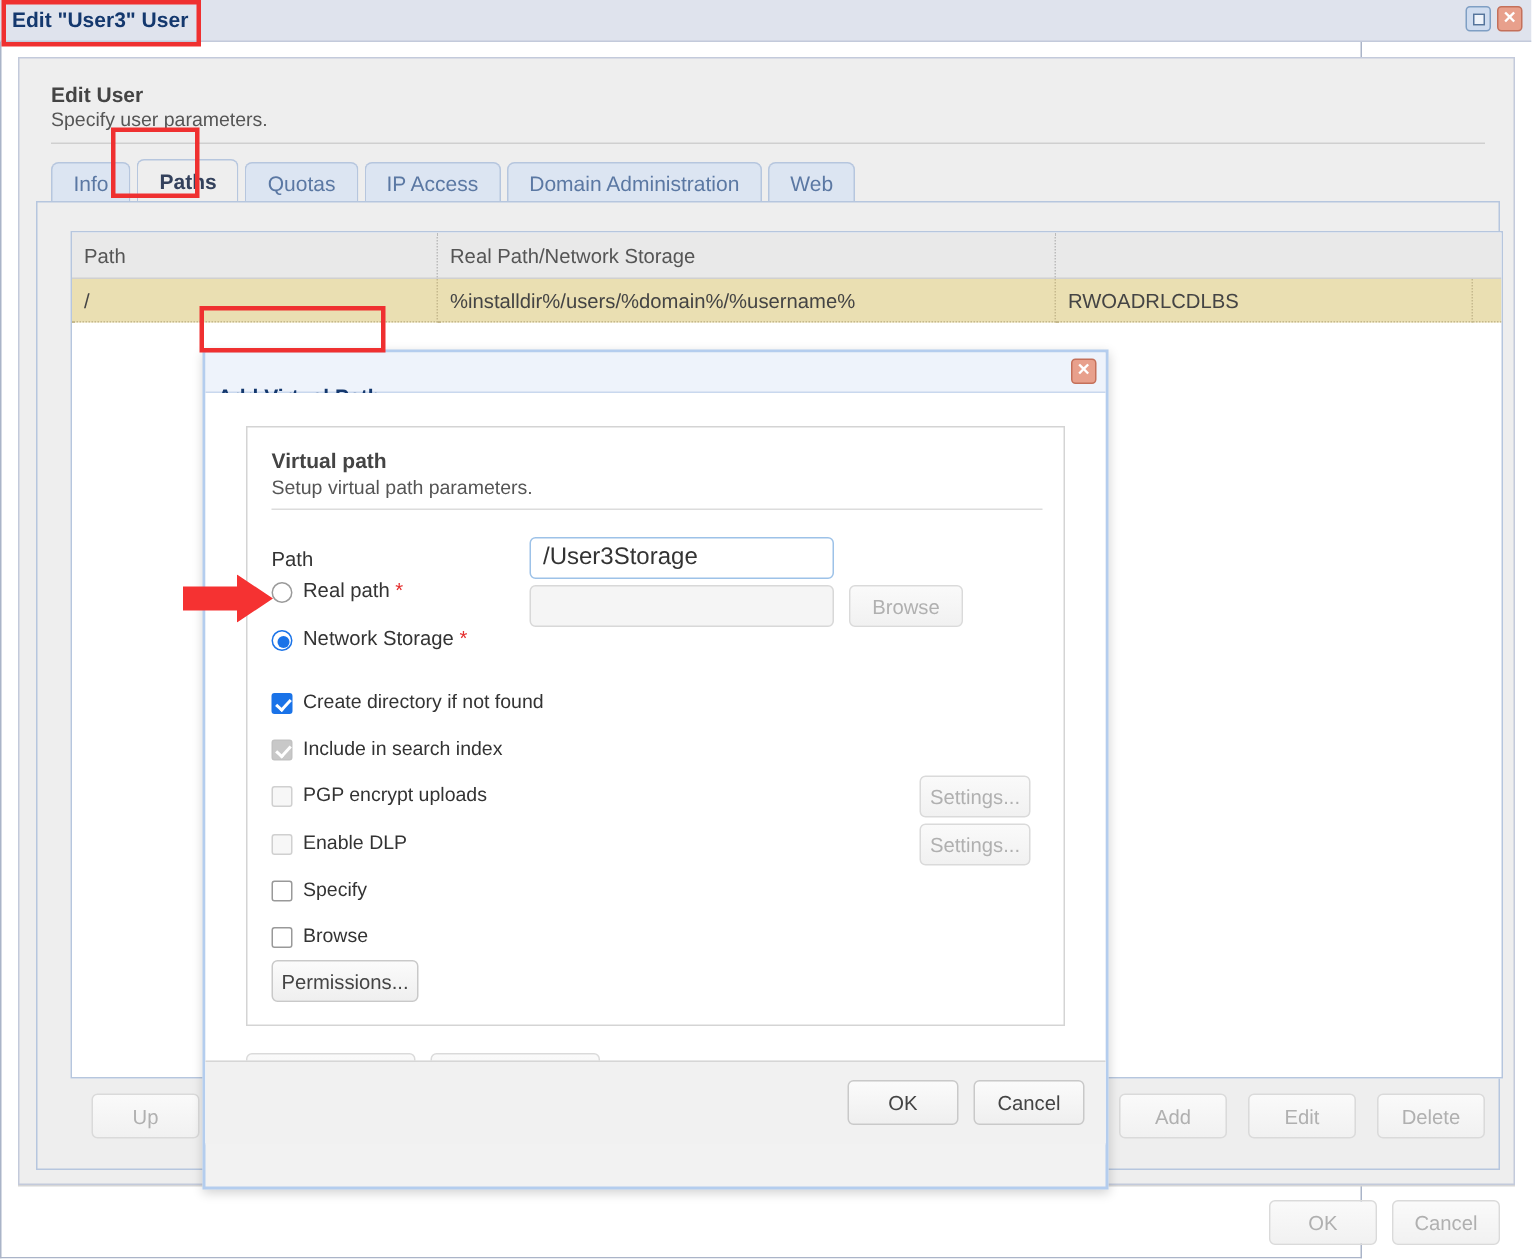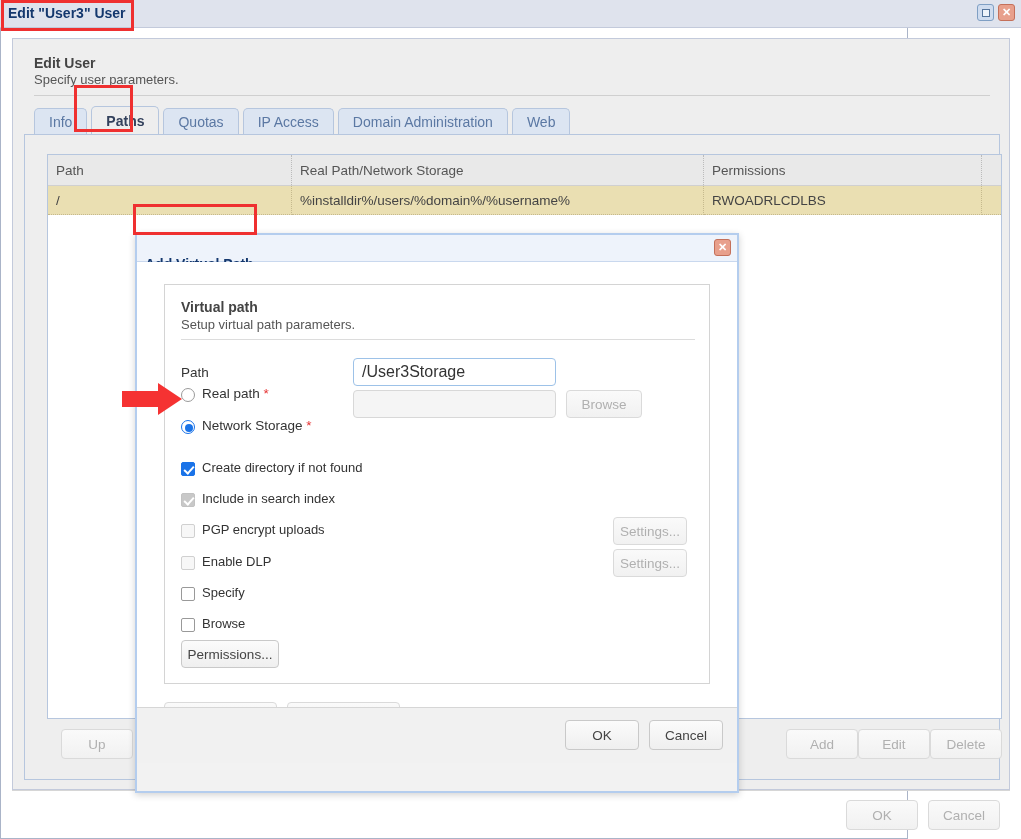--- a/index.html
+++ b/index.html
@@ -177,21 +177,21 @@
     color: #444;
     display: inline-flex; align-items: center; justify-content: center;
     white-space: nowrap;
   }
   .btn.disabled {
     color: #b0b0b0;
     background: linear-gradient(#fafafa, #f1f1f1);
     border-color: #dadada;
   }
   .tb-left { position: absolute; left: 14px; top: 0; display: flex; gap: 9px; }
-  .tb-right { position: absolute; right: 0px; top: 0; display: flex; gap: 0; padding-left: 20px; }
+  .tb-right { position: absolute; right: 12px; top: 0; display: flex; gap: 14px; padding-left: 20px; }
 
   
   .win-footer {
     position: absolute; left: 11px; top: 770px;
     width: 998px; height: 40px;
   }
   .win-footer .btns {
     position: absolute; right: 10px; top: 2px;
     display: flex; gap: 10px;
   }
@@ -399,21 +399,20 @@
         <div class="tab">Domain Administration</div>
         <div class="tab">Web</div>
       </div>
 
       <div class="tabpanel">
 
         <div class="grid">
           <div class="grid-header">
             <div class="cell col-path">Path</div>
             <div class="cell col-real">Real Path/Network Storage</div>
-            <div class="cell col-perm">Permissions</div>
             <div class="cell col-extra"></div>
           </div>
           <div class="grid-row">
             <div class="cell col-path">/</div>
             <div class="cell col-real">%installdir%/users/%domain%/%username%</div>
             <div class="cell col-perm">RWOADRLCDLBS</div>
             <div class="cell col-extra"></div>
           </div>
         </div>
 

